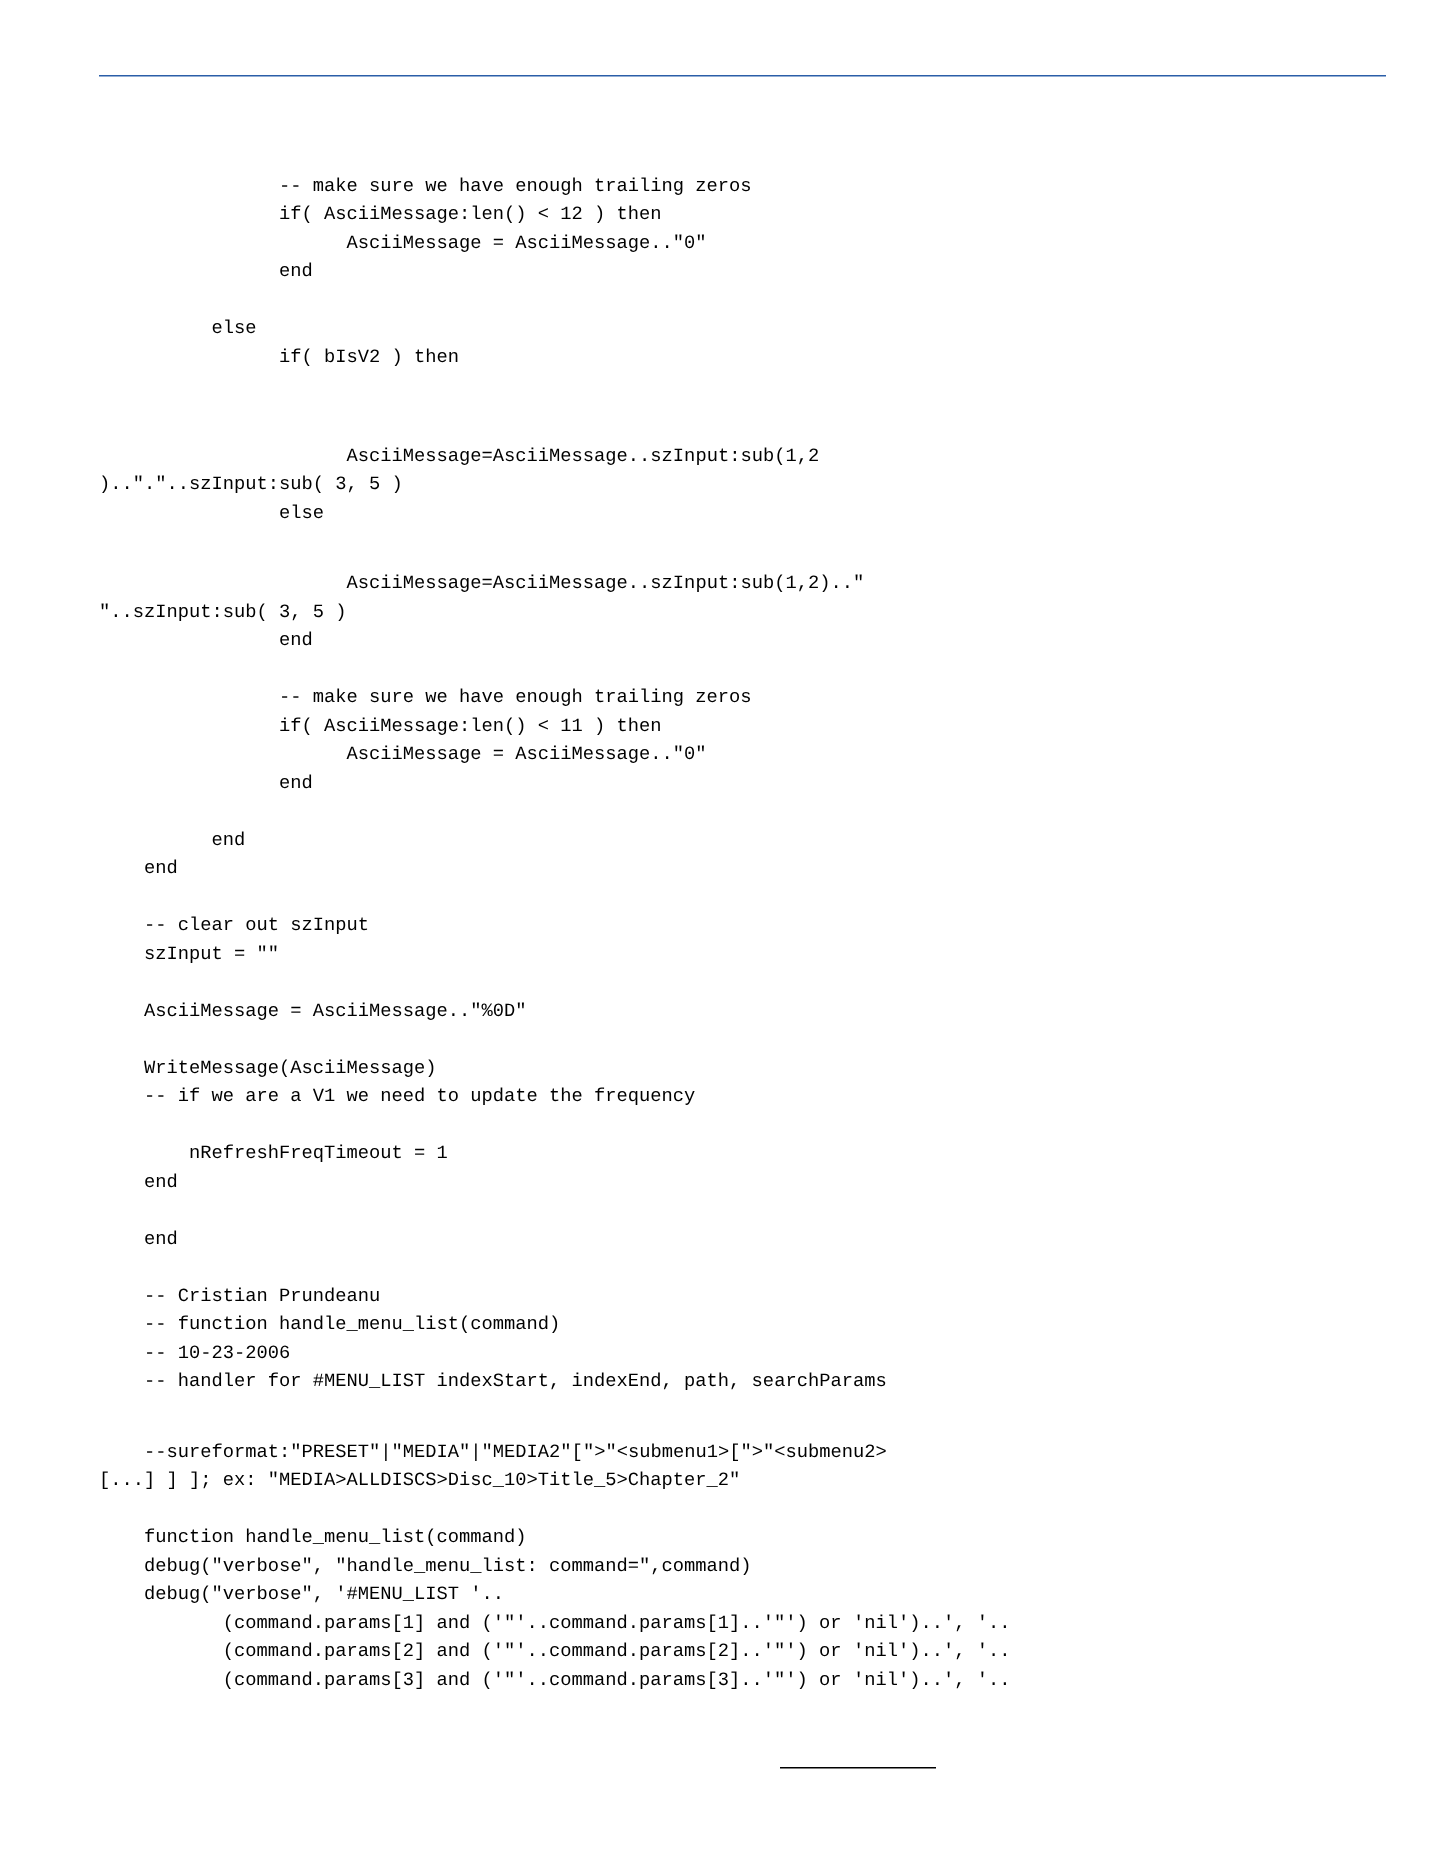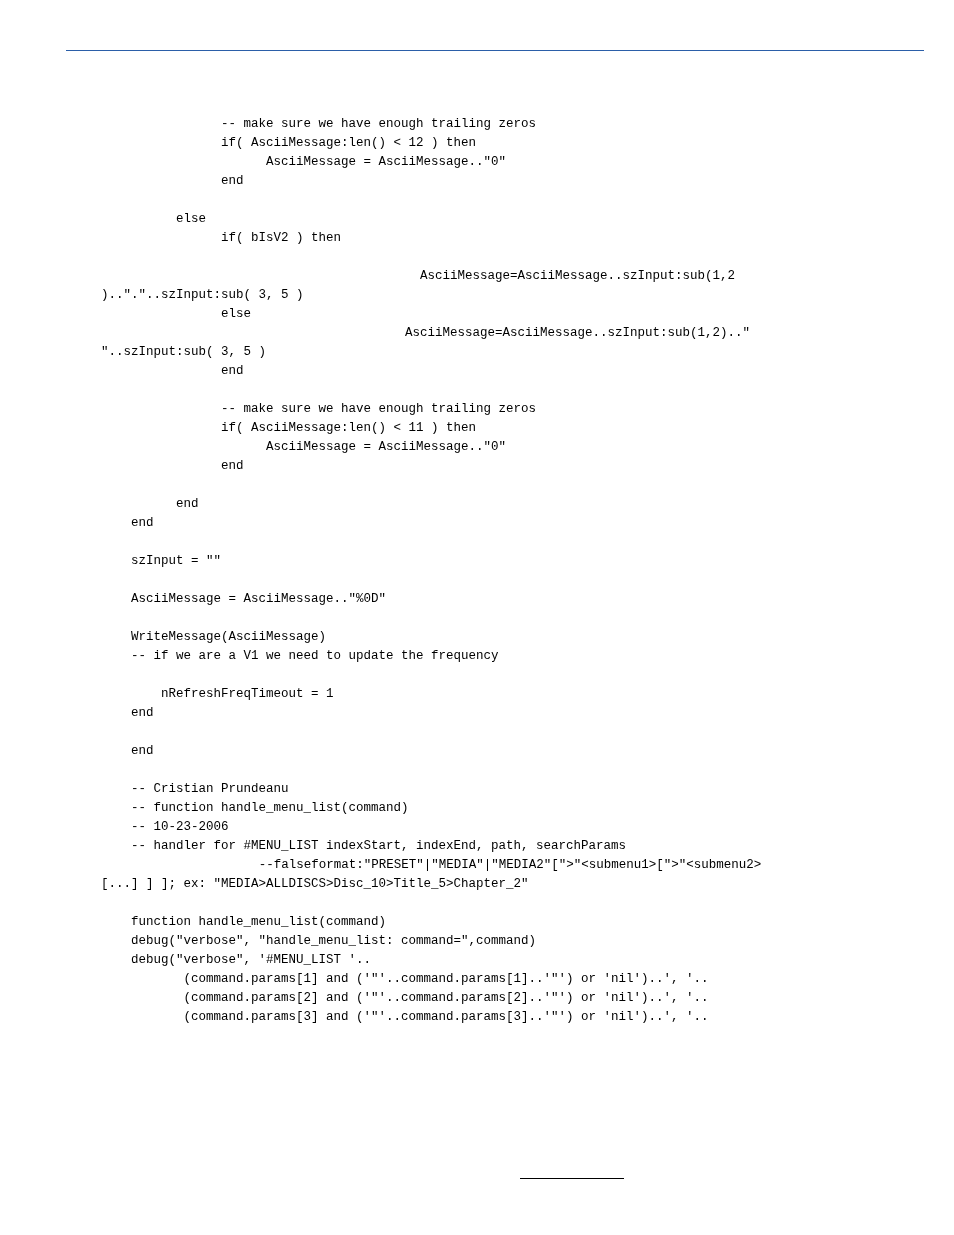--- a/index.html
+++ b/index.html
@@ -27,26 +27,26 @@
     position: absolute;
     top: 96px;
     left: 66px;
     right: 30px;
     line-height: 19px;
     text-align: justify;
     text-align-last: left;
   }
   .code-line {
     white-space: pre-wrap;
-    margin-left: 35px;
   }
   .just {
     display: flex;
-    justify-content: center;
+    justify-content: flex-start;
     white-space: pre;
+    margin-top: 28px;
   }
   .just > span {
     flex: none;
   }
   .page-num-rule {
     position: absolute;
     left: 520px;
     bottom: 56px;
     width: 104px;
     border-top: 1px solid #000;
@@ -75,37 +75,38 @@
     <div class="code-line">                end</div>
     <div class="code-line">&nbsp;</div>
     <div class="code-line">                -- make sure we have enough trailing zeros</div>
     <div class="code-line">                if( AsciiMessage:len() &lt; 11 ) then</div>
     <div class="code-line">                      AsciiMessage = AsciiMessage.."0"</div>
     <div class="code-line">                end</div>
     <div class="code-line">&nbsp;</div>
     <div class="code-line">          end</div>
     <div class="code-line">    end</div>
     <div class="code-line">&nbsp;</div>
+    <div class="code-line">    -- clear out szInput</div>
     <div class="code-line">    szInput = ""</div>
     <div class="code-line">&nbsp;</div>
     <div class="code-line">    AsciiMessage = AsciiMessage.."%0D"</div>
     <div class="code-line">&nbsp;</div>
     <div class="code-line">    WriteMessage(AsciiMessage)</div>
     <div class="code-line">    -- if we are a V1 we need to update the frequency</div>
     <div class="code-line">&nbsp;</div>
     <div class="code-line">        nRefreshFreqTimeout = 1</div>
     <div class="code-line">    end</div>
     <div class="code-line">&nbsp;</div>
     <div class="code-line">    end</div>
     <div class="code-line">&nbsp;</div>
     <div class="code-line">    -- Cristian Prundeanu</div>
     <div class="code-line">    -- function handle_menu_list(command)</div>
     <div class="code-line">    -- 10-23-2006</div>
     <div class="code-line">    -- handler for #MENU_LIST indexStart, indexEnd, path, searchParams</div>
-    <div class="just"><span>    --</span><span>false</span><span>format:</span><span>"PRESET"|"MEDIA"|"MEDIA2"</span><span>[</span><span>"&gt;"</span><span>&lt;submenu1&gt;</span><span>[</span><span>"&gt;"</span><span>&lt;submenu2&gt;</span></div>
+    <div class="just"><span>    --</span><span>sure</span><span>format:</span><span>"PRESET"|"MEDIA"|"MEDIA2"</span><span>[</span><span>"&gt;"</span><span>&lt;submenu1&gt;</span><span>[</span><span>"&gt;"</span><span>&lt;submenu2&gt;</span></div>
     <div class="code-line">[...] ] ]; ex: "MEDIA&gt;ALLDISCS&gt;Disc_10&gt;Title_5&gt;Chapter_2"</div>
     <div class="code-line">&nbsp;</div>
     <div class="code-line">    function handle_menu_list(command)</div>
     <div class="code-line">    debug("verbose", "handle_menu_list: command=",command)</div>
     <div class="code-line">    debug("verbose", '#MENU_LIST '..</div>
     <div class="code-line">           (command.params[1] and ('"'..command.params[1]..'"') or 'nil')..', '..</div>
     <div class="code-line">           (command.params[2] and ('"'..command.params[2]..'"') or 'nil')..', '..</div>
     <div class="code-line">           (command.params[3] and ('"'..command.params[3]..'"') or 'nil')..', '..</div>
   </div>
 

